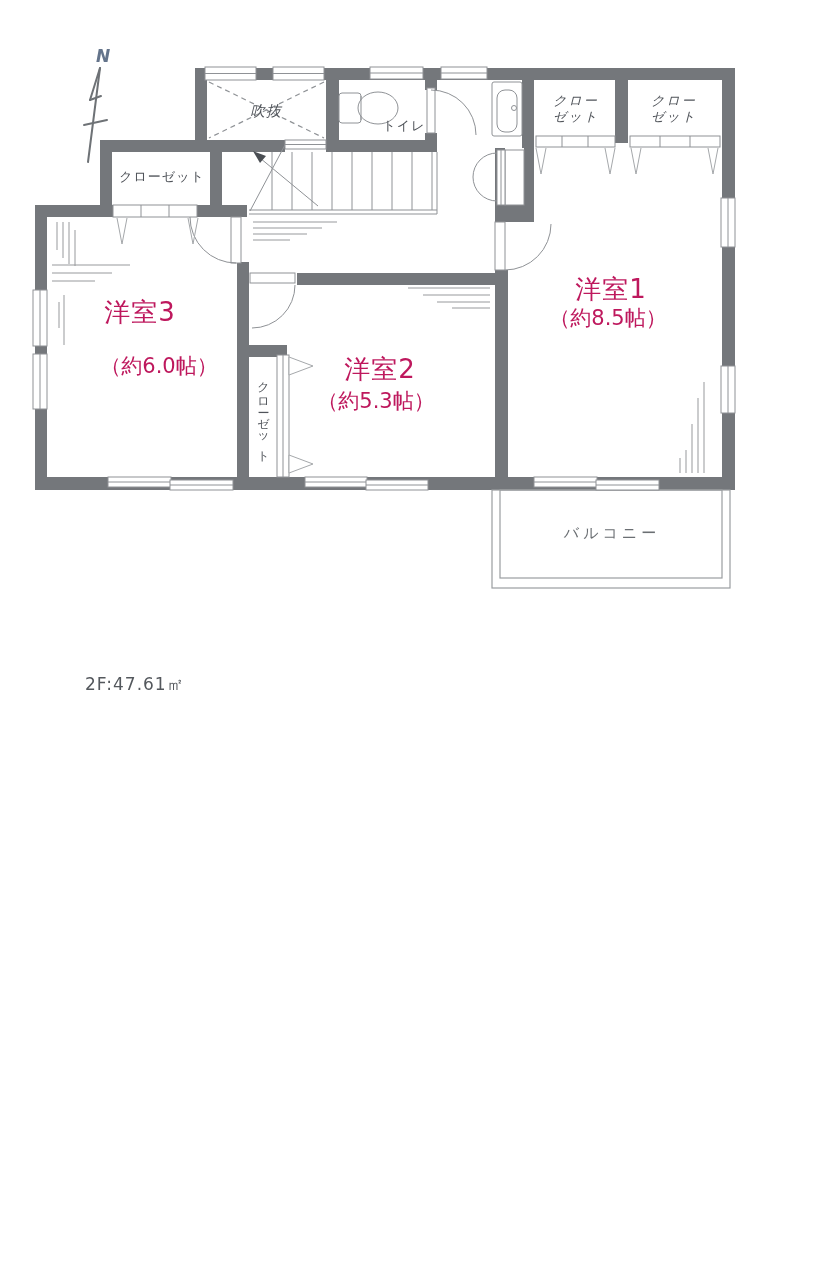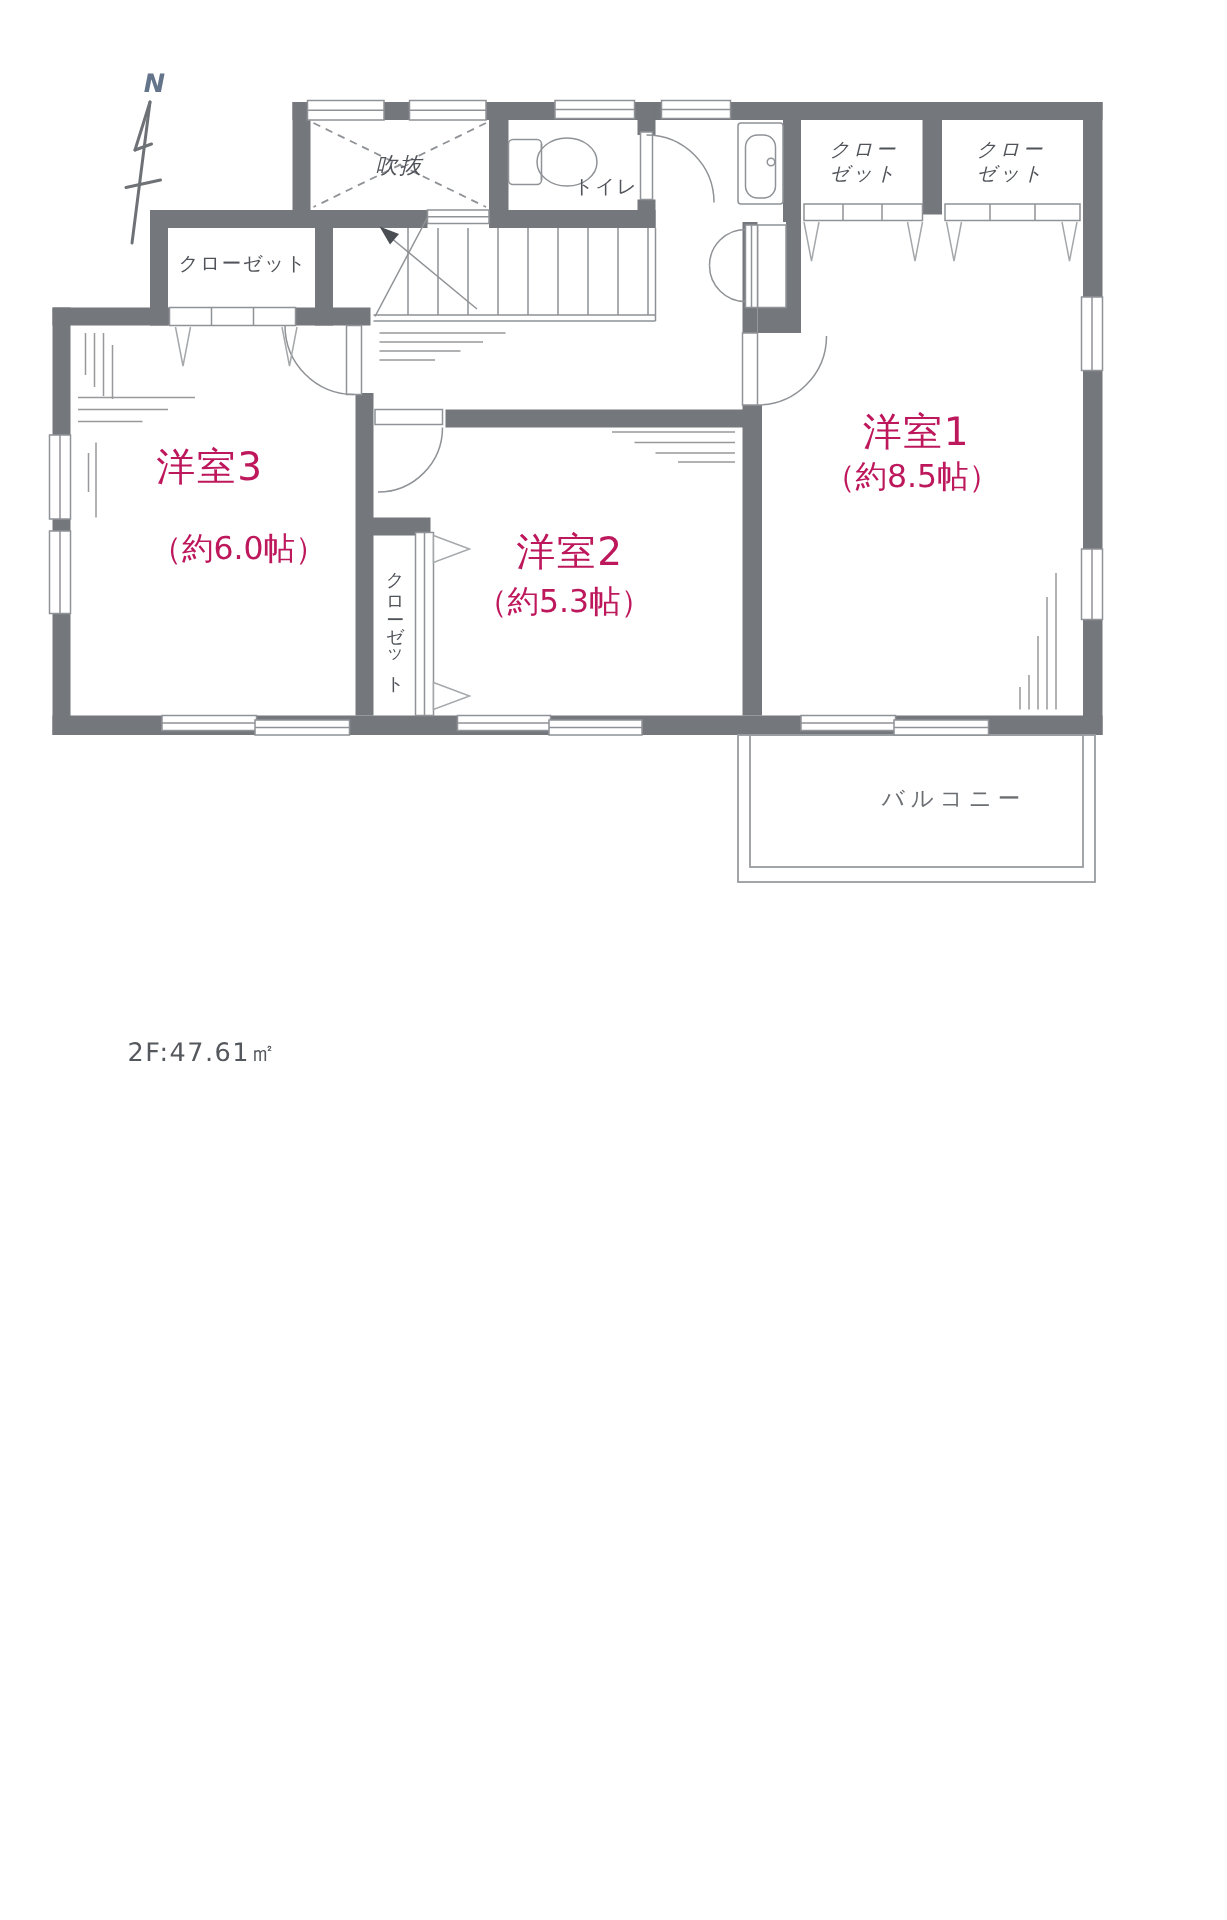--- a/index.html
+++ b/index.html
@@ -8,23 +8,23 @@
   #plan-svg{position:absolute;left:0;top:0;}
   .lbl{position:absolute;transform:translate(-50%,-50%);color:#be185d;white-space:pre-line;
        text-align:center;line-height:1.25;}
   .room-name{font-size:26px;letter-spacing:1px;}
   .room-size{font-size:21px;}
   .small-lbl{font-size:13px;letter-spacing:1px;color:#50545a;}
   .two-line{letter-spacing:2px;font-style:italic;}
   .void-lbl{font-size:15px;letter-spacing:1px;color:#50545a;}
   .vertical-lbl{writing-mode:vertical-rl;text-orientation:upright;font-size:12px;
                 letter-spacing:3px;color:#50545a;}
-  .balcony-lbl{font-size:15px;letter-spacing:4px;color:#6b6f73;margin-left:24px;}
+  .balcony-lbl{font-size:15px;letter-spacing:4px;color:#6b6f73;}
   .compass-lbl{font-size:17px;font-style:italic;color:#64748b;font-weight:bold;}
-  .area-lbl{position:absolute;font-size:17px;color:#54585d;letter-spacing:1px;margin-top:17px;}
+  .area-lbl{position:absolute;font-size:17px;color:#54585d;letter-spacing:1px;}
 </style>
 </head>
 <body>
 
 <div id="page">
 
   <svg id="plan-svg" width="818" height="640" viewBox="0 0 818 640">
 
     <g fill="#74777b" stroke="none">
       <rect x="195" y="68" width="540" height="12"></rect>

